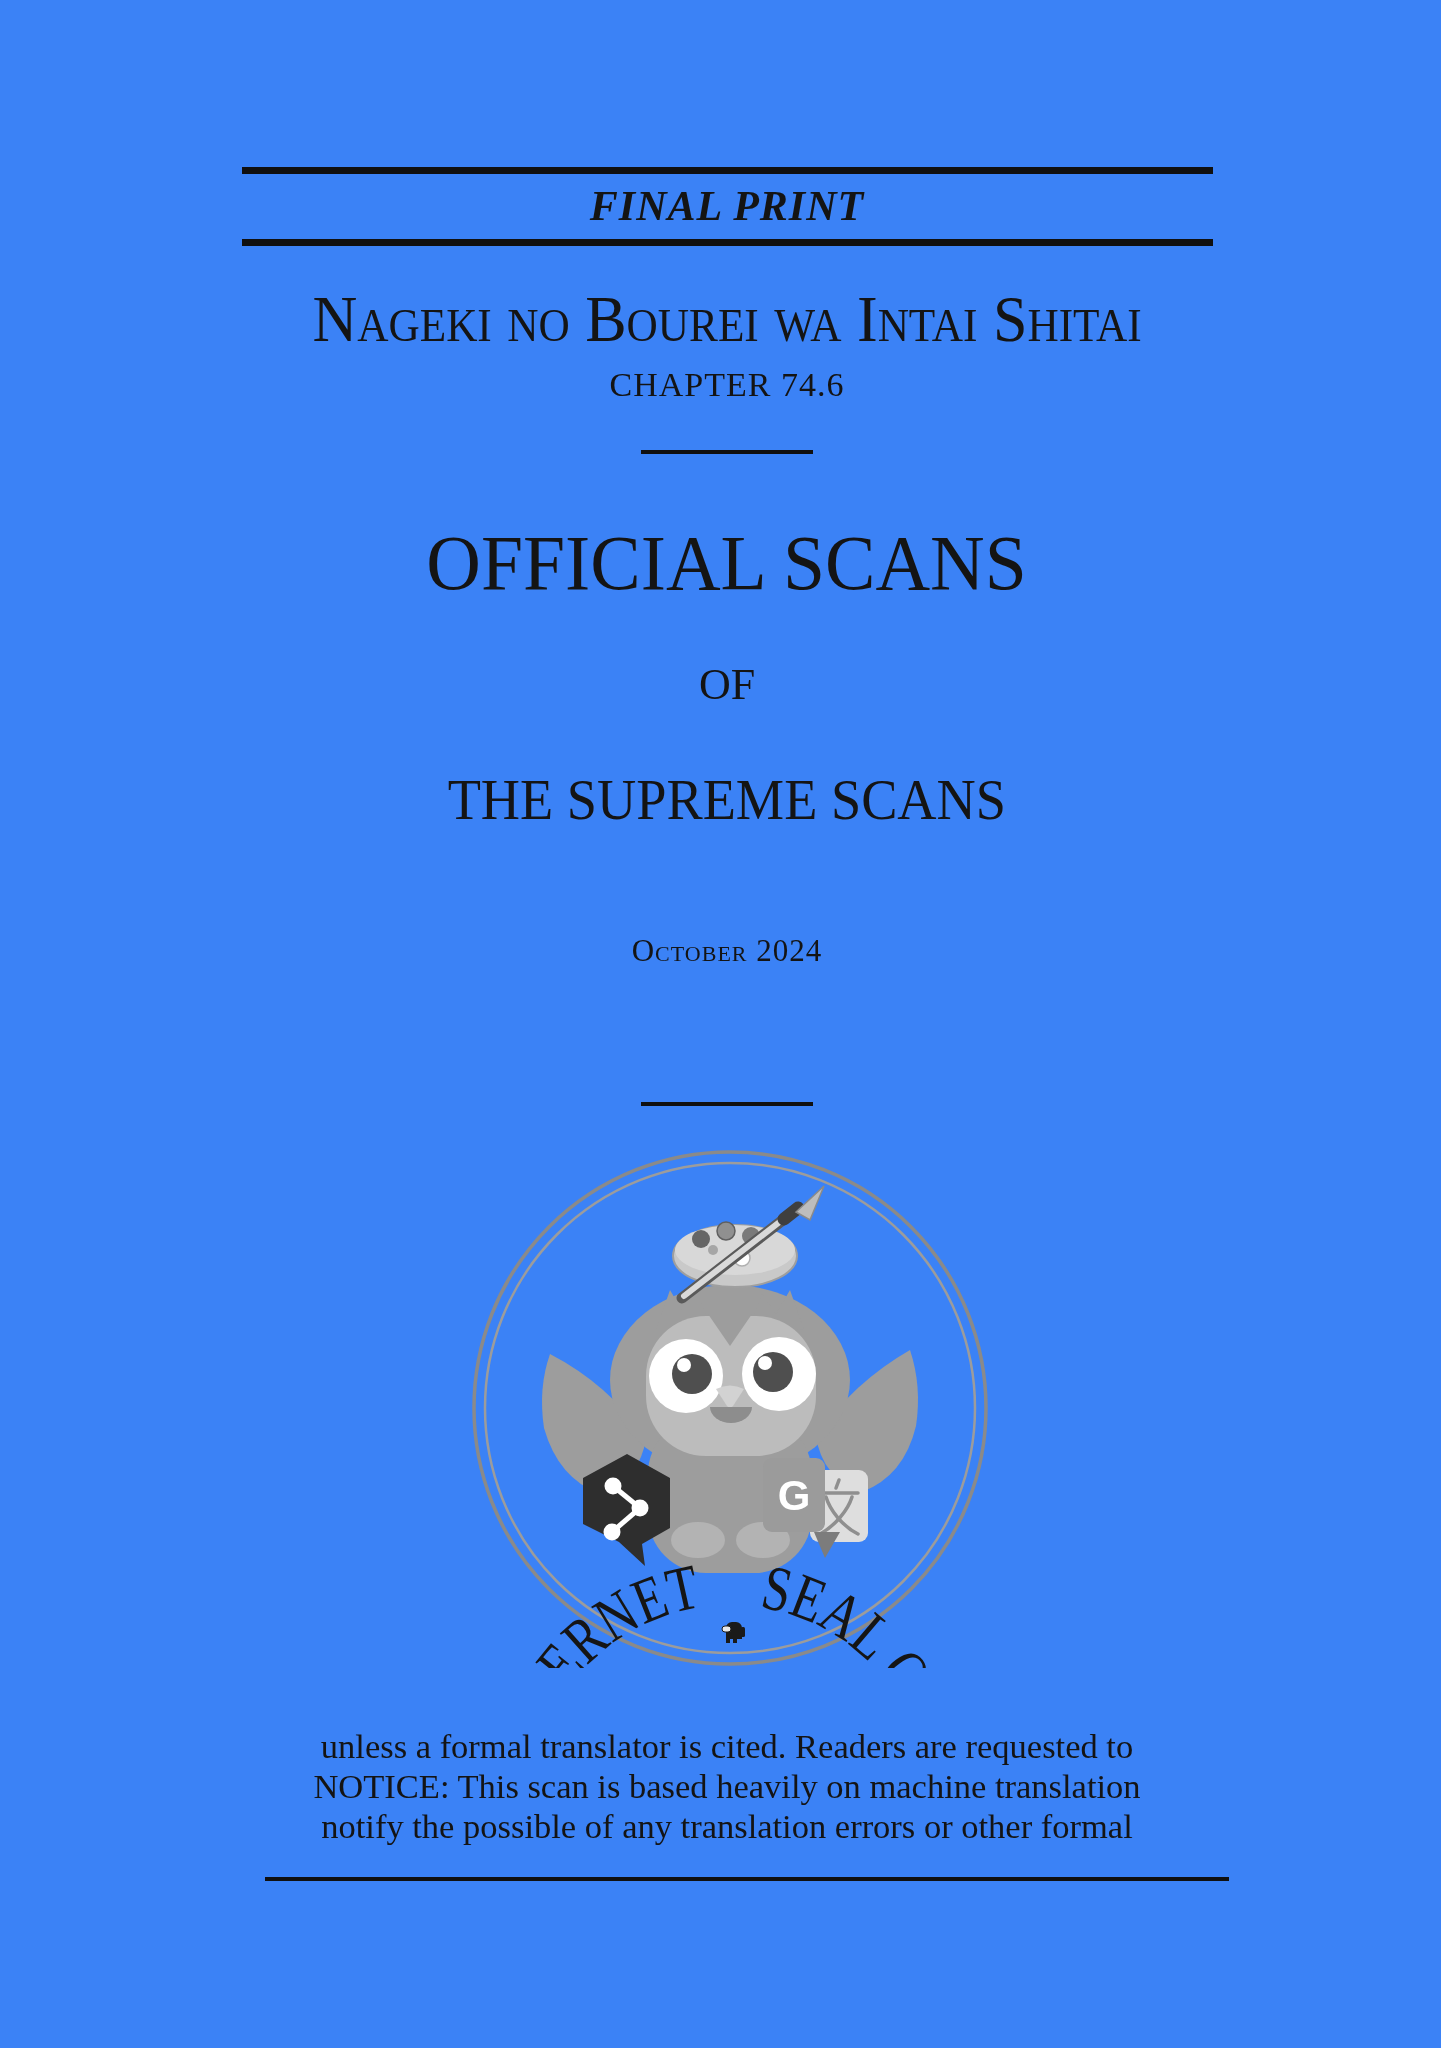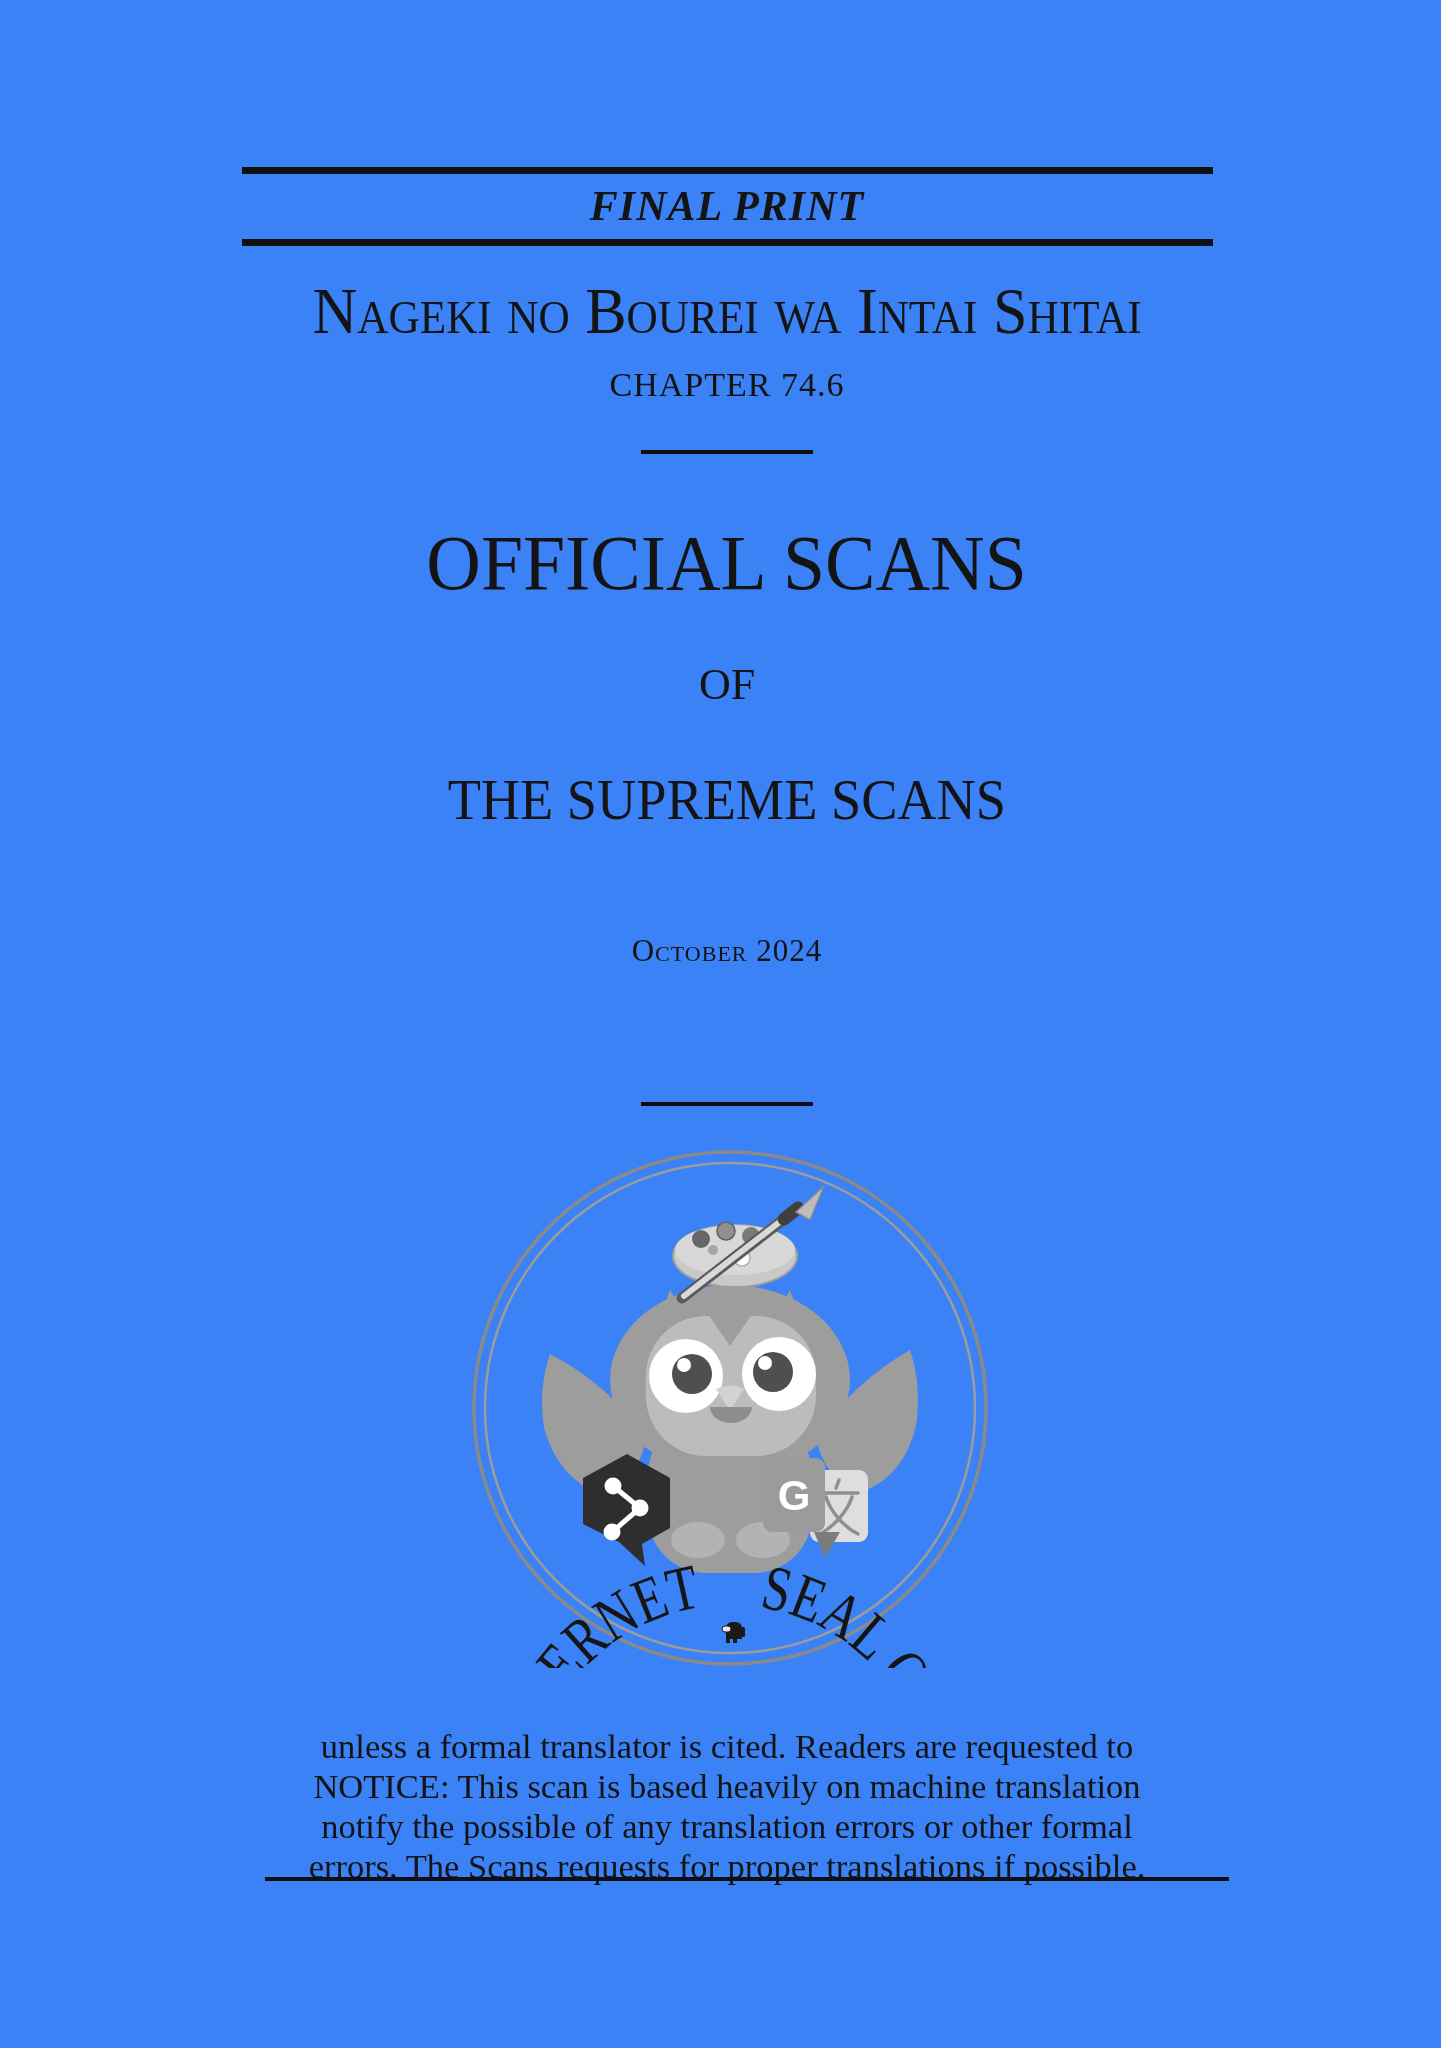--- a/index.html
+++ b/index.html
@@ -30,21 +30,21 @@
 </style>
 </head>
 <body>
 
 <div class="page">
 
   <div class="abs rule" style="left:242px; top:167px; width:971px; height:7px;"></div>
   <div class="abs col edition" style="top:182px;">FINAL PRINT</div>
   <div class="abs rule" style="left:242px; top:239px; width:971px; height:7px;"></div>
 
-  <div class="abs col series-title smallcaps" style="top:278px;">
+  <div class="abs col series-title smallcaps" style="top:286px;">
     <span class="squeeze">Nageki no Bourei wa Intai Shitai</span>
   </div>
   <div class="abs col chapter" style="top:366px;">CHAPTER 74.6</div>
 
   <div class="abs rule" style="left:641px; top:450px; width:172px; height:4px;"></div>
 
   <div class="abs col connector" style="top:659px;">OF</div>
   <div class="abs col headline-big" style="top:524px;">
     <span class="squeeze">OFFICIAL SCANS</span>
   </div>
@@ -136,18 +136,17 @@
       <path d="M 257 474 h 9 a 6 6 0 0 1 6 6 v 11 h -5 v 4 h -4 v -4 h -3 v 4 h -4 v -15 a 6 6 0 0 1 6 -6 z" fill="#1a1a1a"></path>
       <rect x="252" y="478" width="9" height="6" rx="3" fill="#e8e8e8" stroke="#1a1a1a" stroke-width="1"></rect>
       <rect x="271" y="479" width="4" height="10" rx="1.5" fill="#1a1a1a"></rect>
     </g>
   </svg>
 
   <div class="abs col notice" style="top:1726px;">
     <div>unless a formal translator is cited. Readers are requested to</div>
     <div>NOTICE: This scan is based heavily on machine translation</div>
     <div>notify the possible of any translation errors or other formal</div>
-    <div>errors. The Scans requests for proper translations if possible.</div>
   </div>
 
   <div class="abs rule" style="left:265px; top:1877px; width:964px; height:4px;"></div>
 
 </div>
 
 </body></html>

